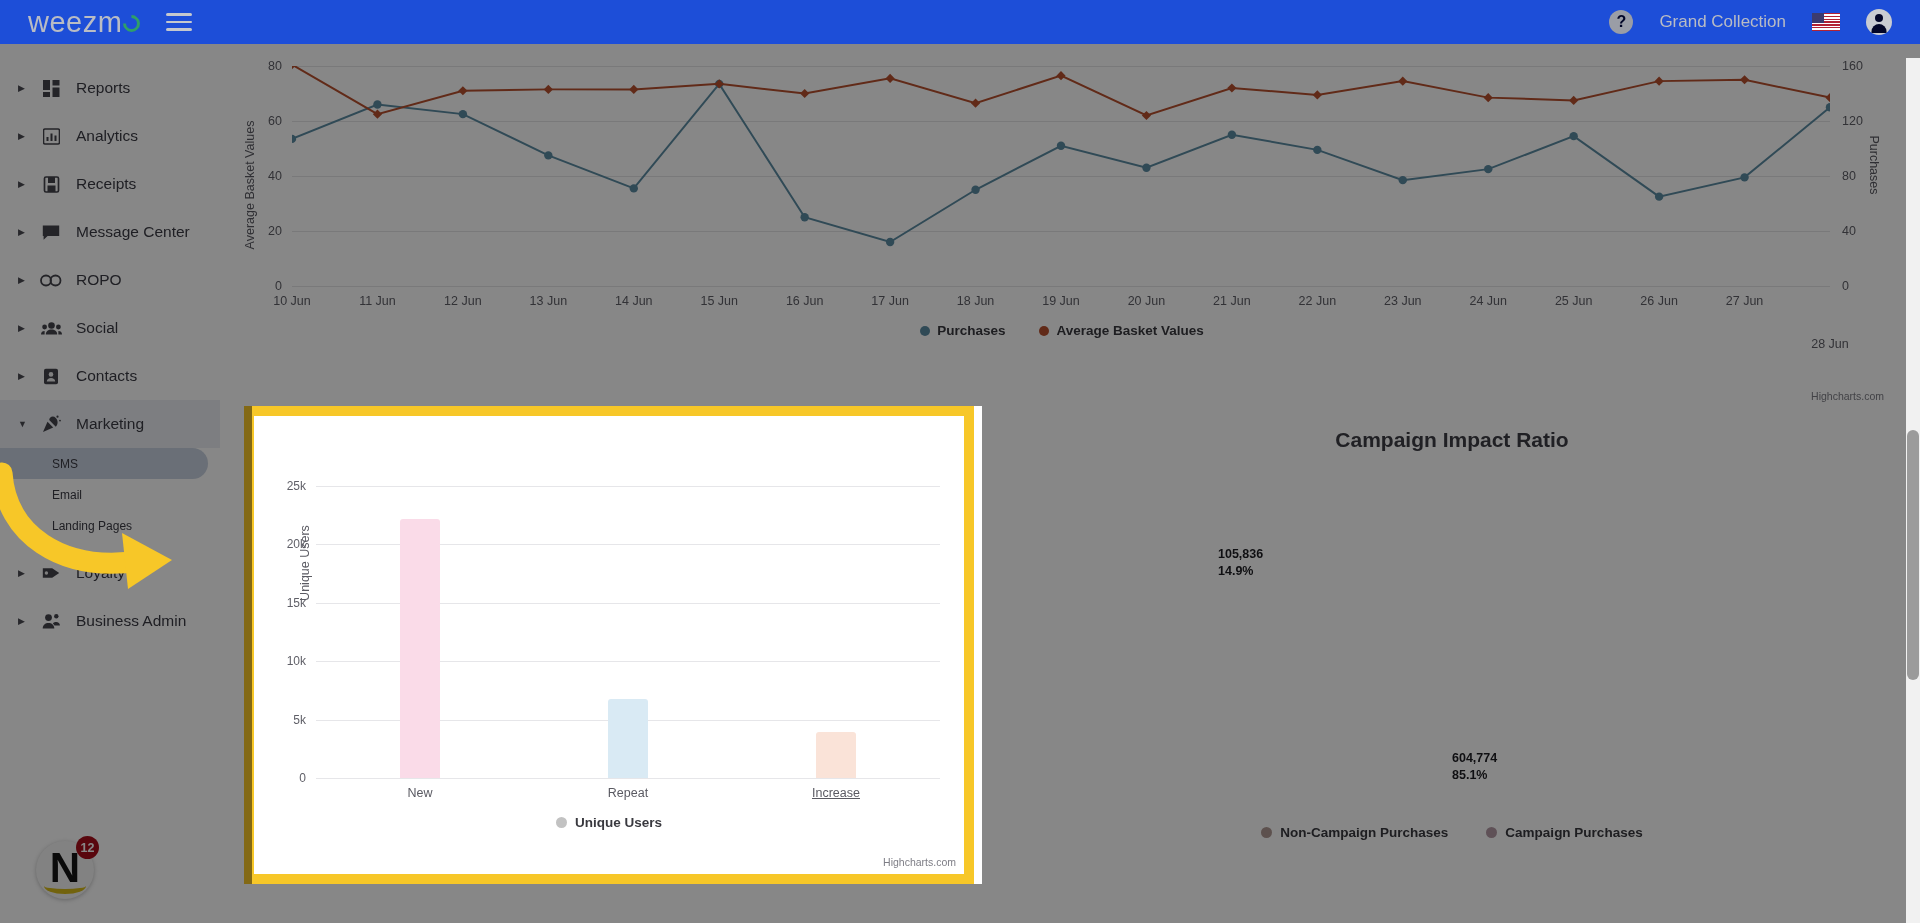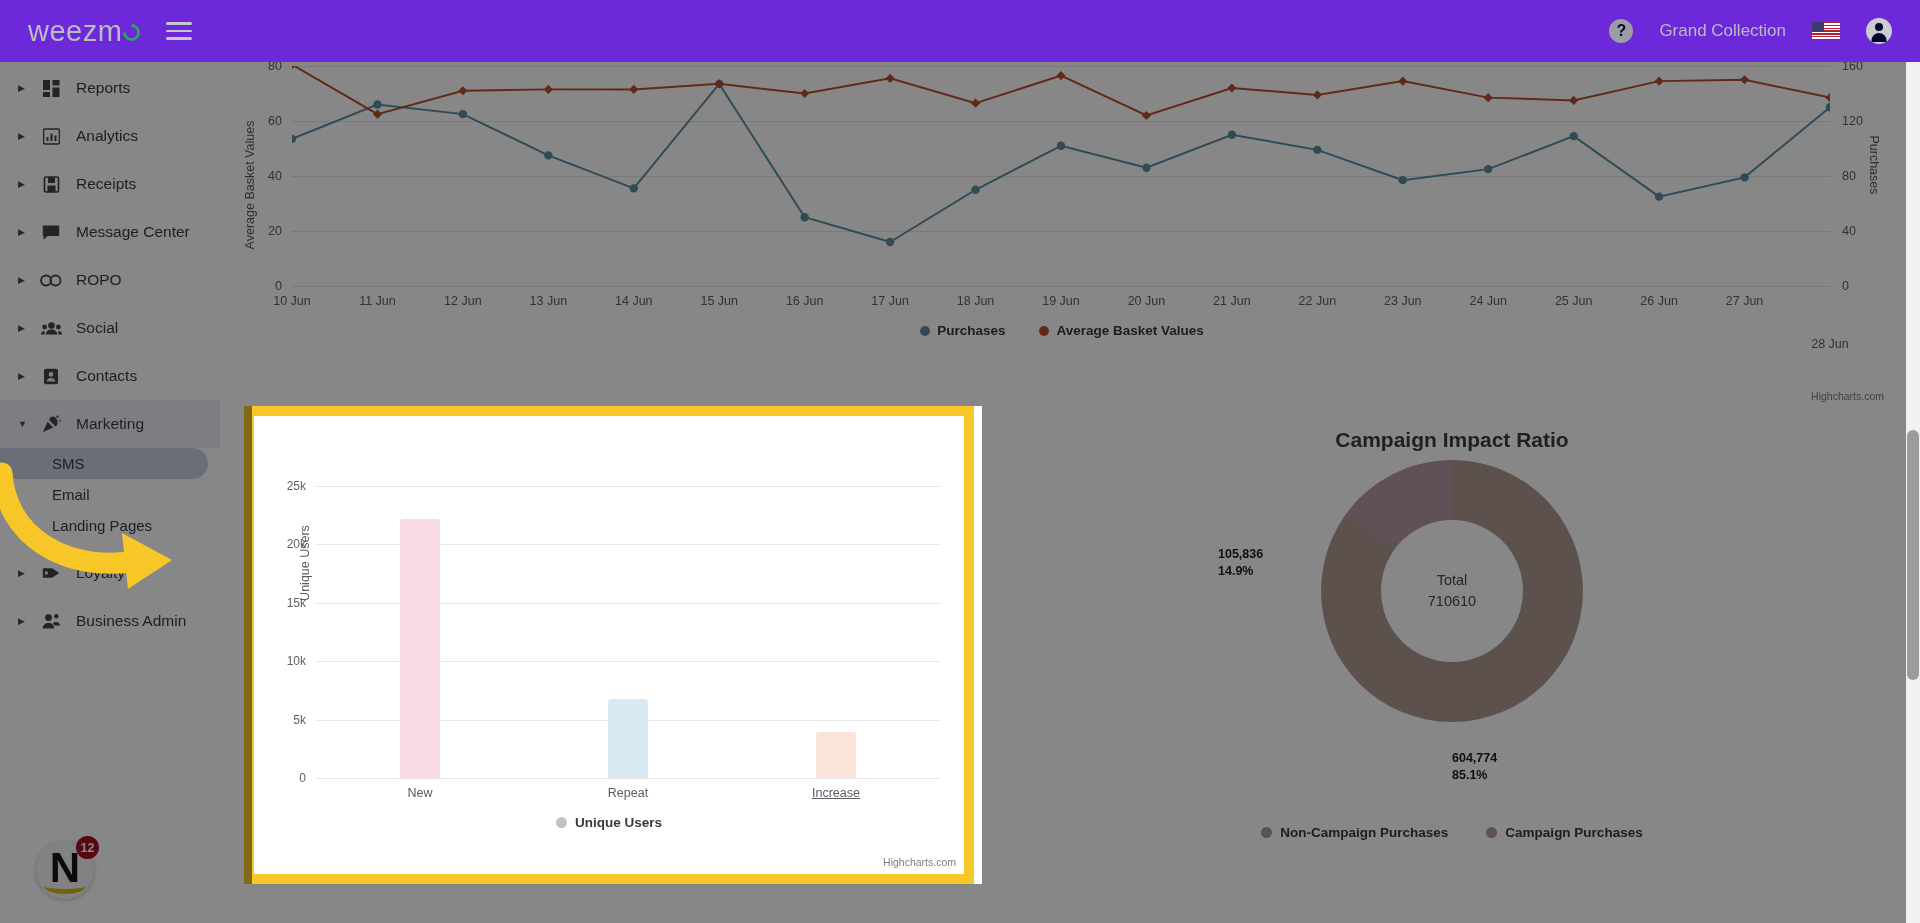--- a/index.html
+++ b/index.html
@@ -6,22 +6,22 @@
   html, body {
     width: 1920px; height: 923px;
     font-family: "Liberation Sans", sans-serif;
     overflow: hidden;
     background: #ffffff;
   }
   #root { position: relative; width: 1920px; height: 923px; }
 
   
   .topbar {
-    position: absolute; top: 0; left: 0; width: 1920px; height: 62px;
-    background: #6d28d9; display: flex; align-items: center; z-index: 40;
+    position: absolute; top: 0; left: 0; width: 1920px; height: 44px;
+    background: #1d4ed8; display: flex; align-items: center; z-index: 40;
   }
   .brand {
     margin-left: 28px; font-size: 29px; letter-spacing: .5px;
     color: #b9bcc4; font-weight: 400; display: flex; align-items: baseline;
   }
   .brand .o-ring {
     display: inline-block; width: 17px; height: 17px; margin-left: 1px;
     border: 3px solid #2f9e6a; border-radius: 50%;
     border-left-color: transparent; transform: rotate(45deg);
   }
@@ -60,21 +60,21 @@
   .caret {
     width: 12px; flex: 0 0 12px; color: #4a4a52; font-size: 9px; line-height: 1;
   }
   .nav-icon {
     width: 26px; flex: 0 0 26px; margin-left: 8px; margin-right: 12px;
     display: flex; align-items: center; justify-content: center; color: #44444c;
   }
   .nav-label { white-space: nowrap; }
   .sub-item {
     display: flex; align-items: center; height: 31px; padding-left: 52px;
-    font-size: 15px; color: #3b3b44; cursor: pointer; border-radius: 0 16px 16px 0;
+    font-size: 12px; color: #3b3b44; cursor: pointer; border-radius: 0 16px 16px 0;
     margin-right: 12px;
   }
   .sub-item.selected { background: #c9d2e0; }
 
   .sidebar-widget {
     position: absolute; left: 36px; bottom: 24px; width: 58px; height: 58px;
   }
   .widget-circle {
     width: 58px; height: 58px; border-radius: 50%; background: #f6f6f6;
     overflow: hidden; position: relative; box-shadow: 0 1px 4px rgba(0,0,0,.25);
@@ -496,26 +496,20 @@
         </div>
       <div class="bc-legend">
         <span class="dot" id="bc-legend-dot" style="width: 11px; height: 11px; border-radius: 50%; display: inline-block; margin-right: 8px; background: rgb(194, 194, 194);"></span>
         <span>Unique Users</span>
       </div>
       <div class="hc-credit">Highcharts.com</div>
     </div>
 
     <div class="chart-card" id="donut-card">
       <div class="dn-title">Campaign Impact Ratio</div>
-      <div class="donut-wrap" id="donut-wrap" style="background: conic-gradient(rgb(176, 154, 147) 0%, rgb(176, 154, 147) 85.1063%, rgb(180, 154, 165) 85.1063%, rgb(180, 154, 165) 100%); border-radius: 50%;">
-        <div class="donut-hole">
-          <span>Total</span>
-          <span>710610</span>
-        </div>
-      </div>
       <div class="slice-label" id="slice-label-campaign" style="left: 196px; top: 140px;">
           <div>105,836</div>
           <div>14.9%</div>
         </div>
       <div class="slice-label" id="slice-label-noncampaign" style="left: 430px; top: 344px;">
           <div>604,774</div>
           <div>85.1%</div>
         </div>
       <div class="dn-legend" id="dn-legend">
           <div class="li">

